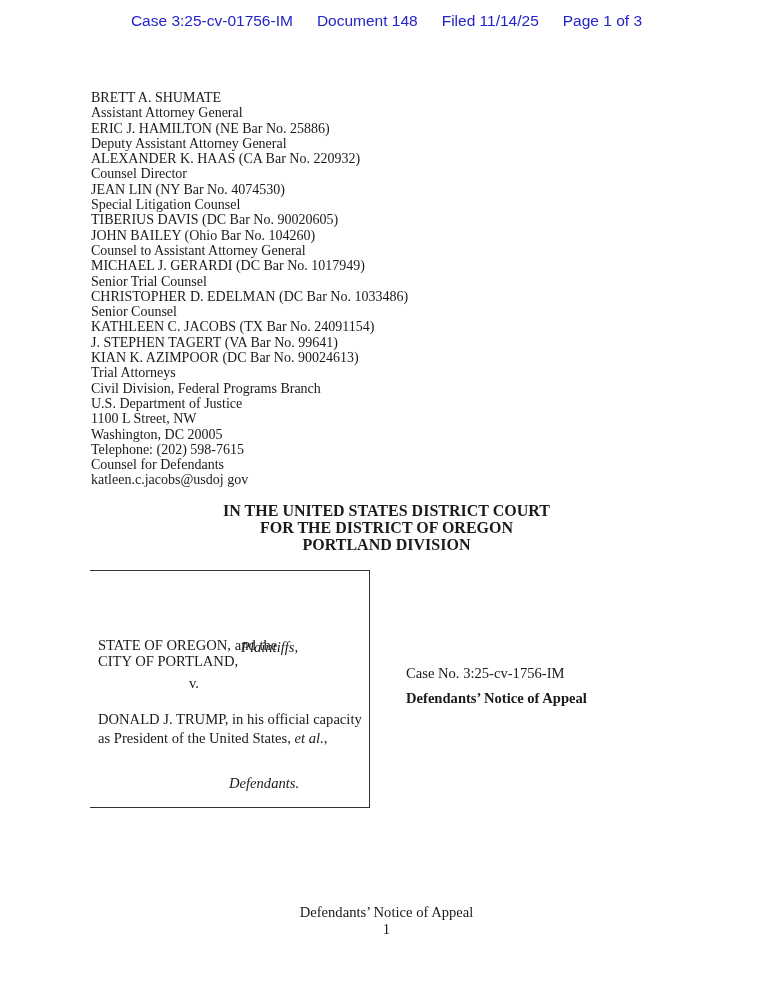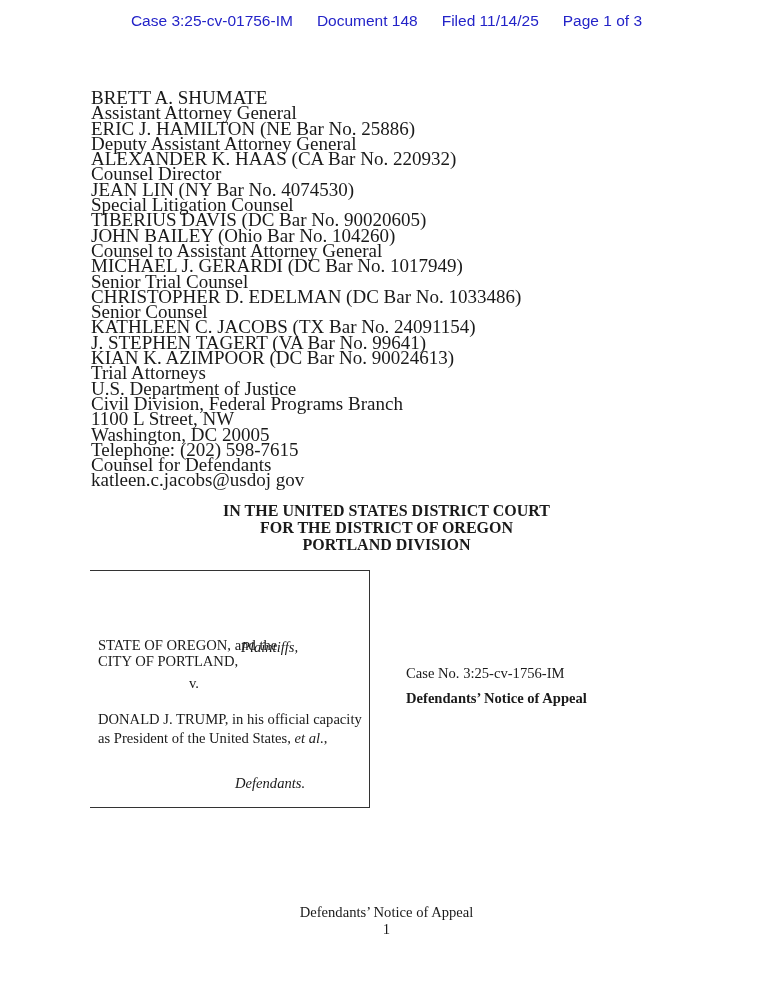--- a/index.html
+++ b/index.html
@@ -27,21 +27,21 @@
       white-space: nowrap;
     }
     .ecf-header span {
       display: inline-block;
     }
     .ecf-header .gap { width: 24px; }
     .counsel-block {
       position: absolute;
       top: 90px;
       left: 91px;
-      font-size: 19px;
+      font-size: 14px;
       line-height: 15.3px;
     }
     .counsel-block div { white-space: nowrap; }
     .court-caption {
       position: absolute;
       top: 502px;
       left: 0;
       width: 773px;
       text-align: center;
       font-weight: bold;
@@ -76,21 +76,21 @@
     .role-plaintiffs { left: 143px; top: 68px; margin-left: 8px; }
     .versus { position: absolute; left: 99px; top: 104px; font-size: 14.6px; }
     .party-defendants {
       position: absolute;
       left: 8px;
       top: 139px;
       width: 268px;
       font-size: 14.6px;
       line-height: 19px;
     }
-    .role-defendants { left: 145px; top: 204px; }
+    .role-defendants { left: 139px; top: 204px; }
     .case-number {
       position: absolute;
       left: 406px;
       top: 657px;
       font-size: 14.6px;
       margin-top: 8px;
     }
     .doc-title {
       position: absolute;
       left: 406px;
@@ -128,22 +128,22 @@
   <div>JOHN BAILEY (Ohio Bar No. 104260)</div>
   <div>Counsel to Assistant Attorney General</div>
   <div>MICHAEL J. GERARDI (DC Bar No. 1017949)</div>
   <div>Senior Trial Counsel</div>
   <div>CHRISTOPHER D. EDELMAN (DC Bar No. 1033486)</div>
   <div>Senior Counsel</div>
   <div>KATHLEEN C. JACOBS (TX Bar No. 24091154)</div>
   <div>J. STEPHEN TAGERT (VA Bar No. 99641)</div>
   <div>KIAN K. AZIMPOOR (DC Bar No. 90024613)</div>
   <div>Trial Attorneys</div>
+  <div>Civil Division, Federal Programs Branch</div>
   <div>U.S. Department of Justice</div>
-  <div>Civil Division, Federal Programs Branch</div>
   <div>1100 L Street, NW</div>
   <div>Washington, DC 20005</div>
   <div>Telephone: (202)  598-7615</div>
   <div>Counsel for Defendants</div>
   <div>katleen.c.jacobs@usdoj gov</div>
 </div>
 
 <div class="court-caption">
   <div>IN THE UNITED STATES DISTRICT COURT</div>
   <div>FOR THE DISTRICT OF OREGON</div>

